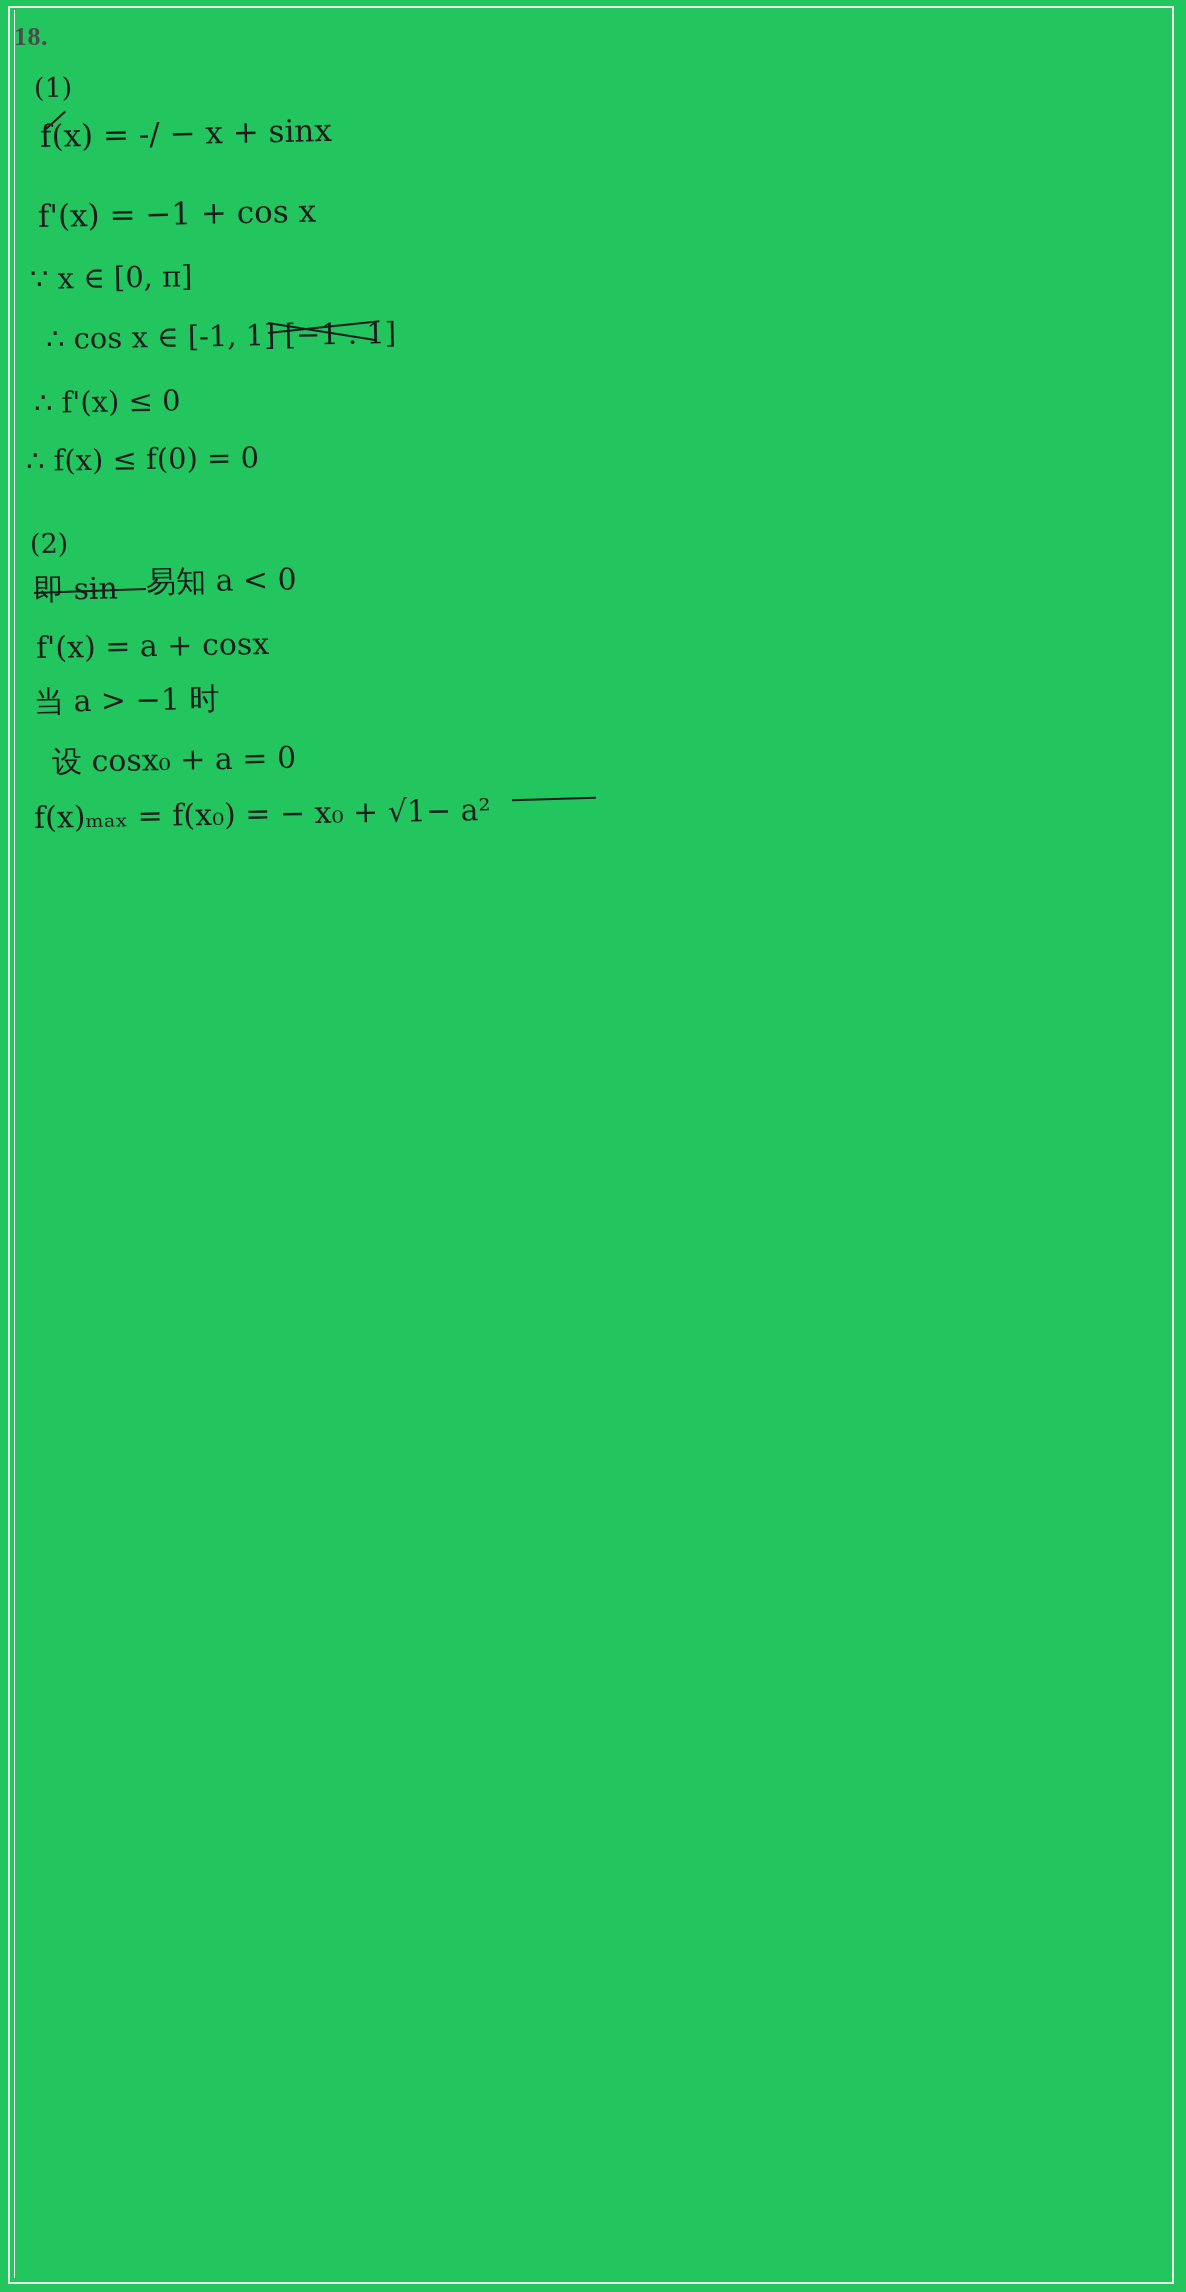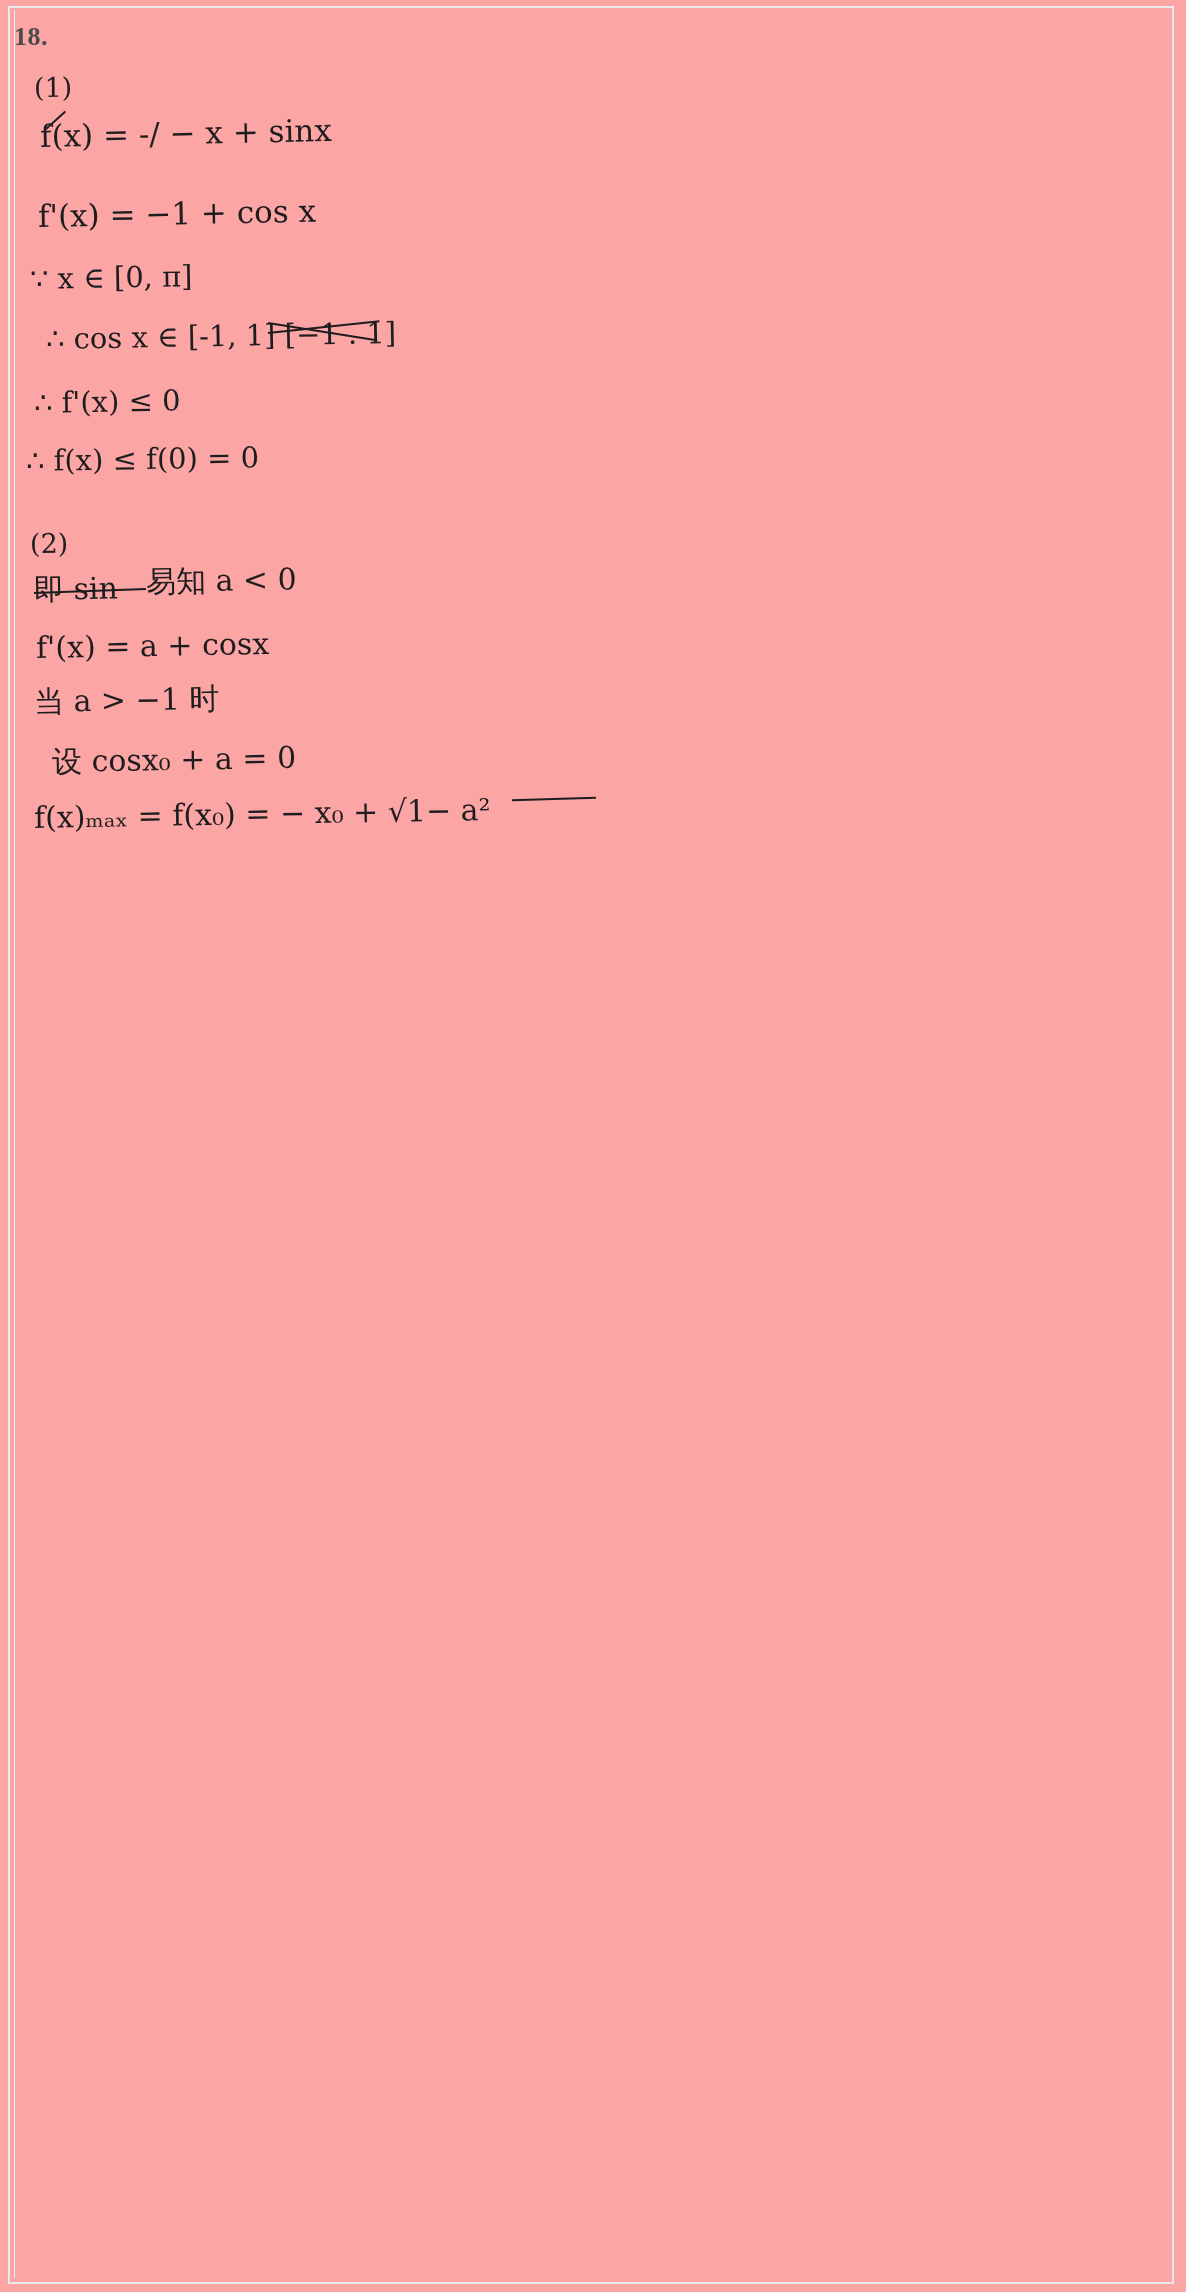--- a/index.html
+++ b/index.html
@@ -7,21 +7,21 @@
     padding: 0;
     background: #ffffff;
   }
   body {
     font-family: "Liberation Sans", sans-serif;
   }
   .page {
     position: relative;
     width: 1186px;
     height: 2292px;
-    background: #fca5a5;
+    background: #22c55e;
     margin: 0 auto;
     overflow: hidden;
   }
   
   .sheet-border {
     position: absolute;
     left: 8px;
     top: 6px;
     width: 1166px;
     height: 2278px;

